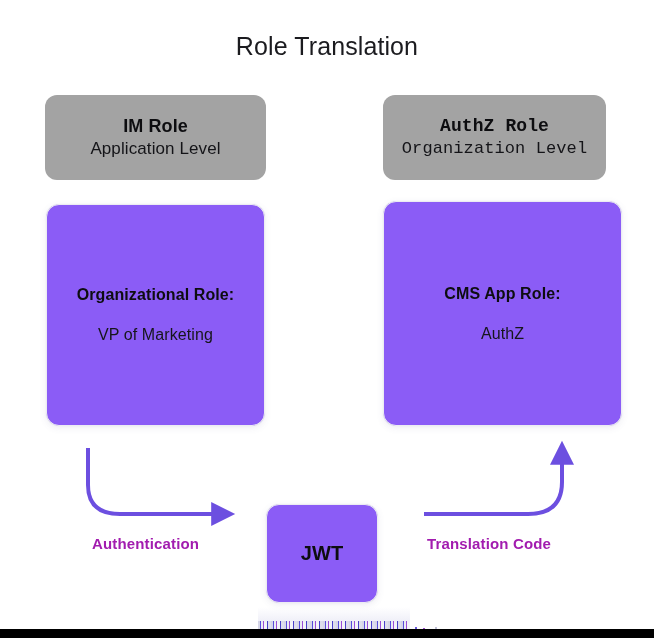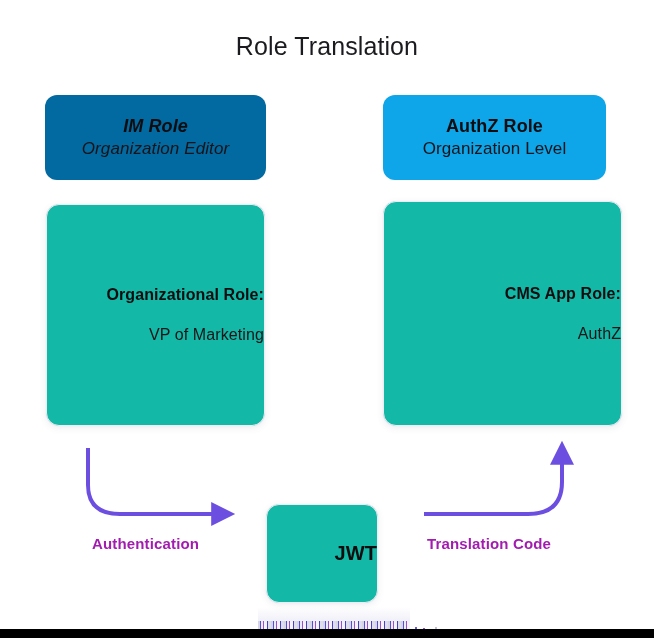--- a/index.html
+++ b/index.html
@@ -66,28 +66,28 @@
   #pill-authz {
     left: 383px;
     top: 95px;
     width: 223px;
     height: 85px;
   }
 
   
   .card {
     position: absolute;
-    background: #14b8a6;
+    background: #8b5cf6;
     border-radius: 13px;
     border: 1px solid #ececf3;
     box-shadow: 0 2px 7px rgba(90, 90, 140, 0.10),
                 0 0 1px rgba(90, 90, 140, 0.16);
     display: flex;
     flex-direction: column;
-    align-items: flex-end;
+    align-items: center;
     justify-content: center;
     box-sizing: border-box;
   }
   .card-heading {
     font-size: 16px;
     font-weight: 700;
     color: #0d0d10;
     letter-spacing: 0.1px;
   }
   .card-value {
@@ -198,26 +198,26 @@
       radial-gradient(circle at 33px 4px, #7a2fc8 0 1px, transparent 1px);
   }
 </style>
 </head>
 <body>
 
 <div id="canvas" style="background: rgb(255, 255, 255);">
 
   <div class="diagram-title">Role Translation</div>
 
-  <div class="pill" id="pill-im" style="background: #0369a1; font-style: italic;">
+  <div class="pill" id="pill-im" style="background: #a3a3a3;">
     <div class="pill-title">IM Role</div>
-    <div class="pill-sub">Organization Editor</div>
-  </div>
-
-  <div class="pill" id="pill-authz" style="background: #0ea5e9;">
+    <div class="pill-sub">Application Level</div>
+  </div>
+
+  <div class="pill" id="pill-authz" style="background: #a3a3a3; font-family: Liberation Mono, monospace;">
     <div class="pill-title">AuthZ Role</div>
     <div class="pill-sub">Organization Level</div>
   </div>
 
   <div class="card" id="card-org">
     <div class="card-heading">Organizational Role:</div>
     <div class="card-value">VP of Marketing</div>
   </div>
 
   <div class="card" id="card-cms">

